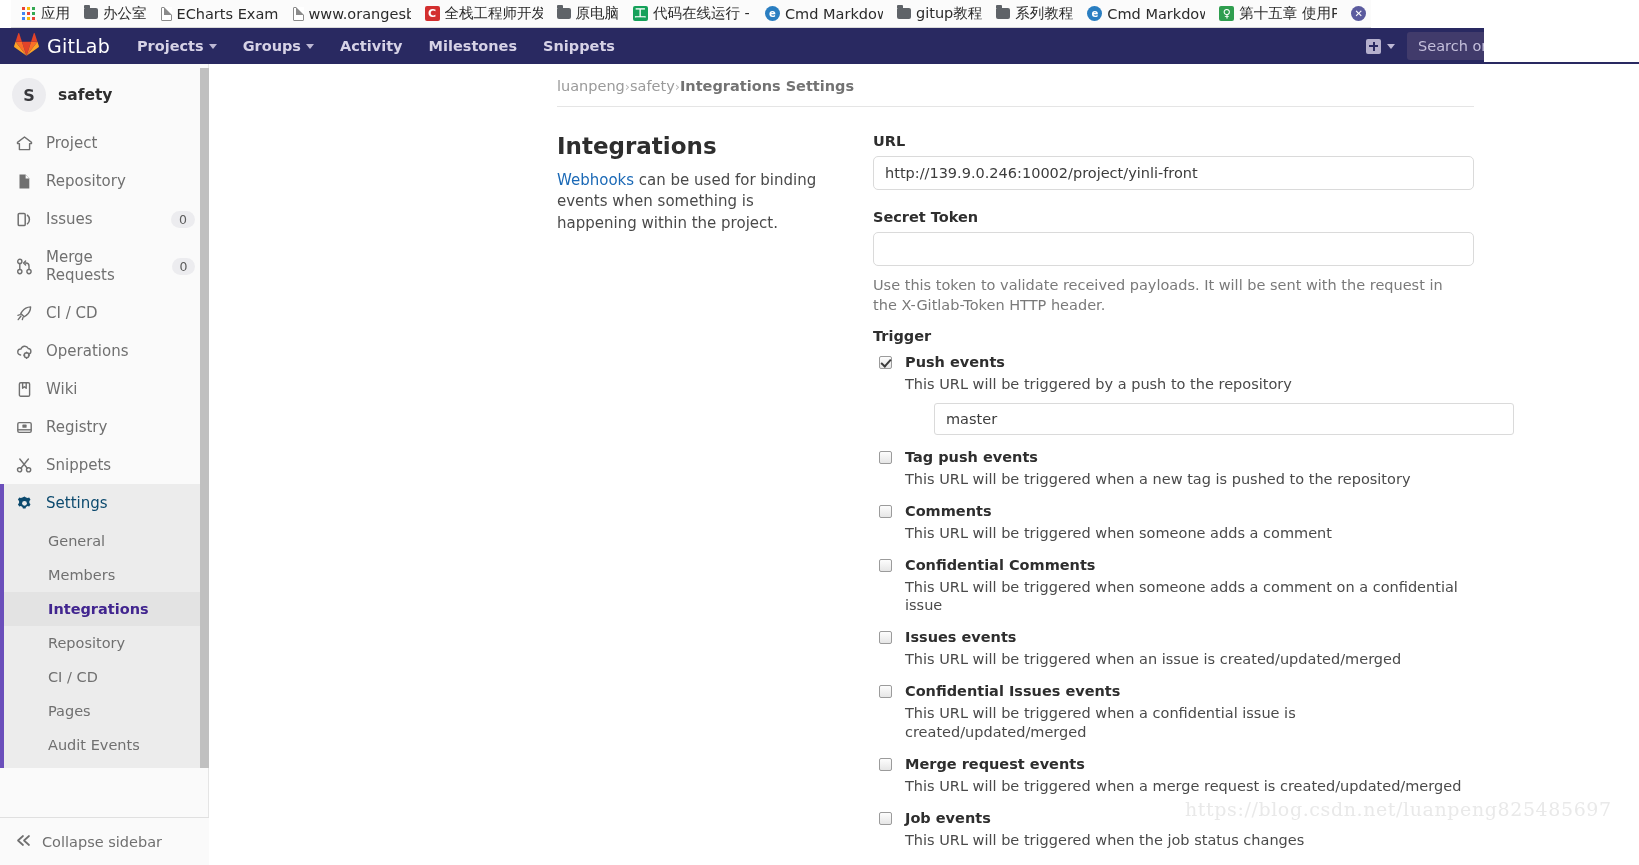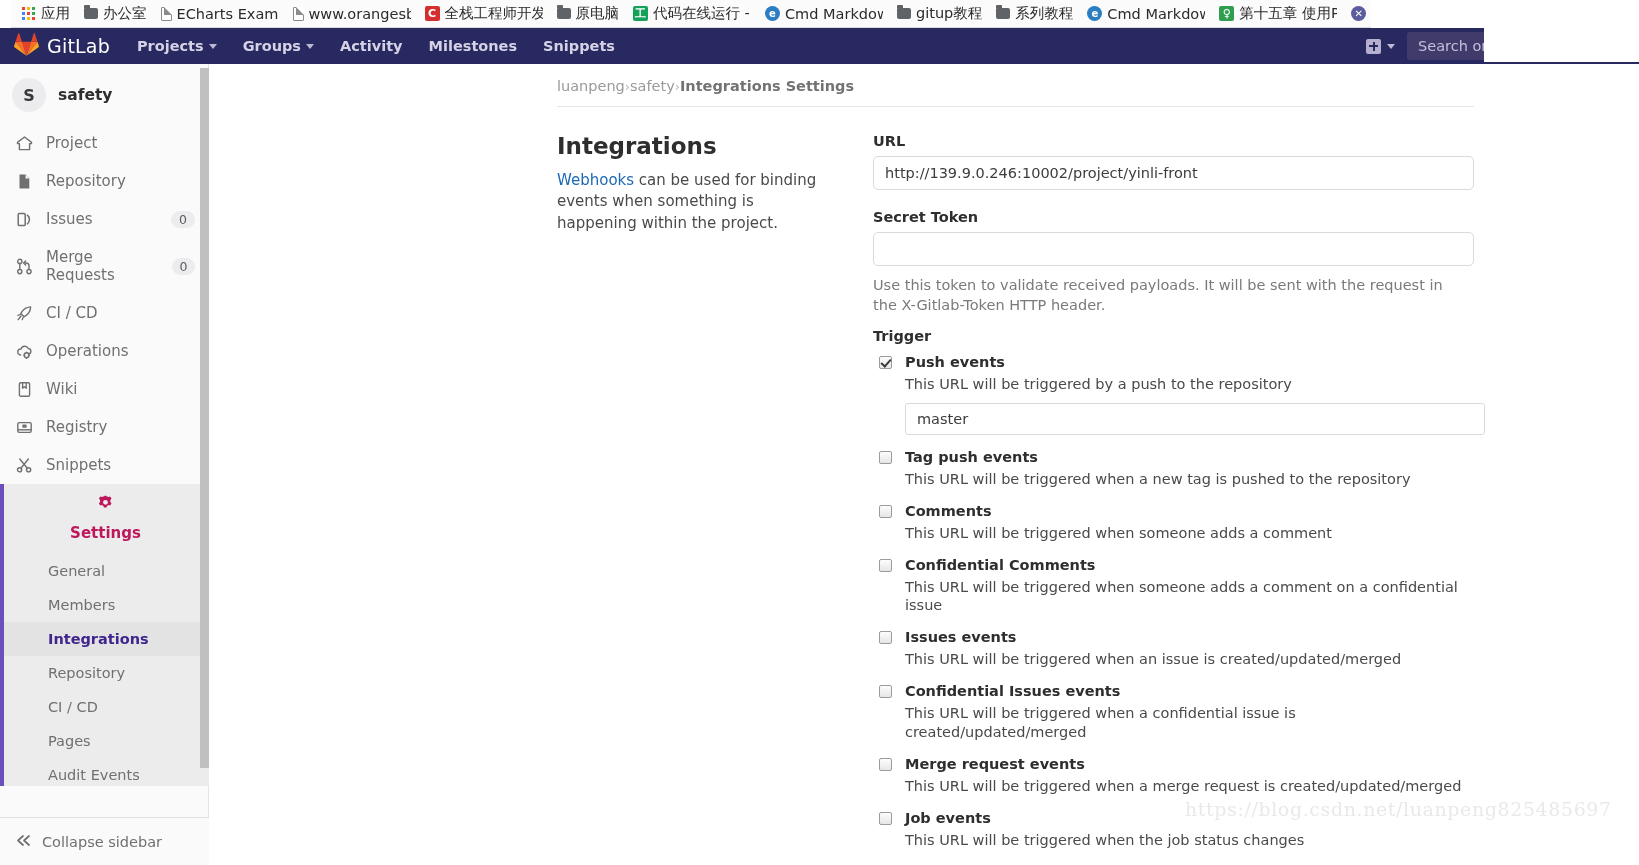--- a/index.html
+++ b/index.html
@@ -169,21 +169,21 @@
     cursor: pointer; text-decoration: none;
     position: relative;
   }
   .nav-item .ni-label { flex: 1 1 auto; }
   .nav-item .ni-badge {
     background: #ececef; color: #5c5c5c;
     border-radius: 9px; font-size: 12.5px;
     padding: 1px 8px; min-width: 22px; text-align: center;
   }
   .nav-item.active {
-    background: #ececec; color: #be185d; font-weight: bold; flex-direction: column;
+    background: #ececec; color: #0c4a6e; font-weight: normal;
   }
   .nav-item.active:before {
     content: ""; position: absolute; left: 0; top: 0; bottom: 0;
     width: 4px; background: #6b4fbb;
   }
   .nav-icon { width: 17px; height: 17px; flex: 0 0 auto; display: inline-flex; align-items: center; justify-content: center; }
   .nav-icon svg { display: block; }
 
   .sub-nav { background: #ececec; position: relative; padding: 2px 0 6px 0; }
   .sub-nav:before {
@@ -292,21 +292,21 @@
     transform: rotate(42deg);
   }
   .chk-texts { flex: 1 1 auto; }
   .chk-title { font-size: 14.5px; font-weight: bold; color: #2e2e2e; line-height: 1.25; }
   .chk-desc { font-size: 14.5px; color: #4a4a4a; margin-top: 4px; line-height: 1.3; }
   .branch-input {
     display: block; margin-top: 9px;
     width: 580px; height: 32px;
     border: 1px solid #dadada; border-radius: 3px;
     padding: 0 11px; font-size: 14.5px; color: #3c3c3c;
-    font-family: inherit; outline: none; background: #fff;
+    font-family: inherit; outline: none; background: #fff; margin-left: 29px;
   }
 
   .watermark {
     position: absolute; left: 1185px; top: 798px;
     font-family: "DejaVu Serif", "Liberation Serif", serif;
     font-size: 19px; color: #e9e9e9;
     letter-spacing: 0.6px;
     white-space: nowrap;
     z-index: 30;
     pointer-events: none;

